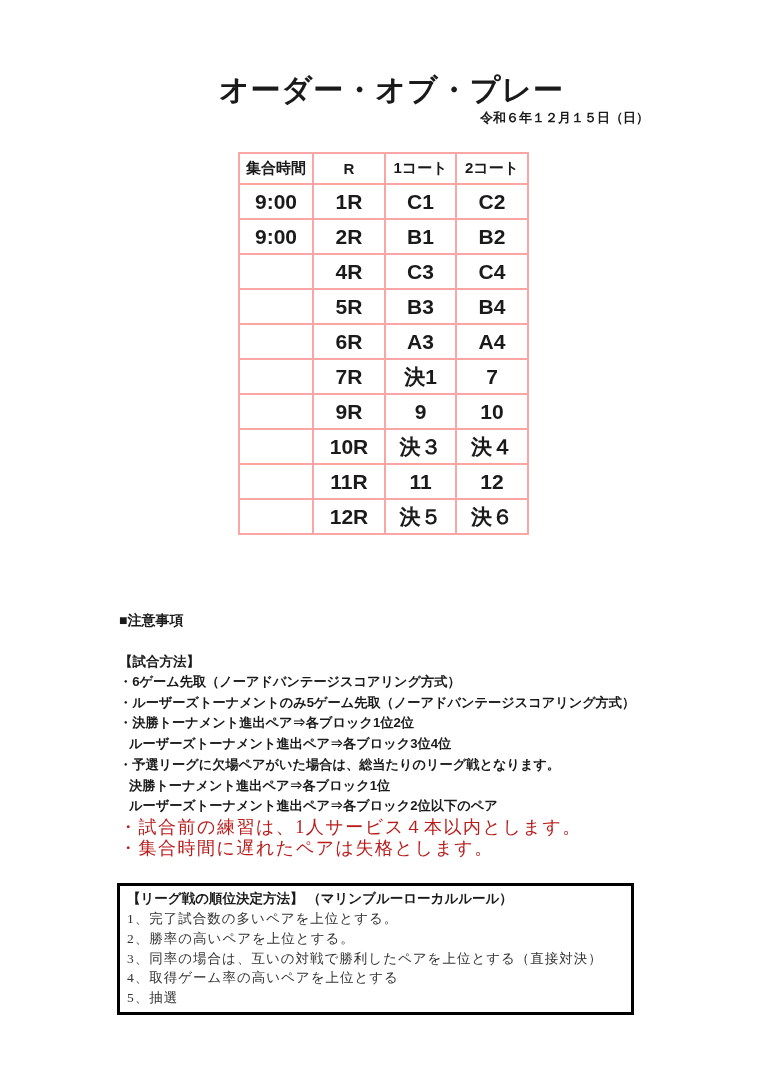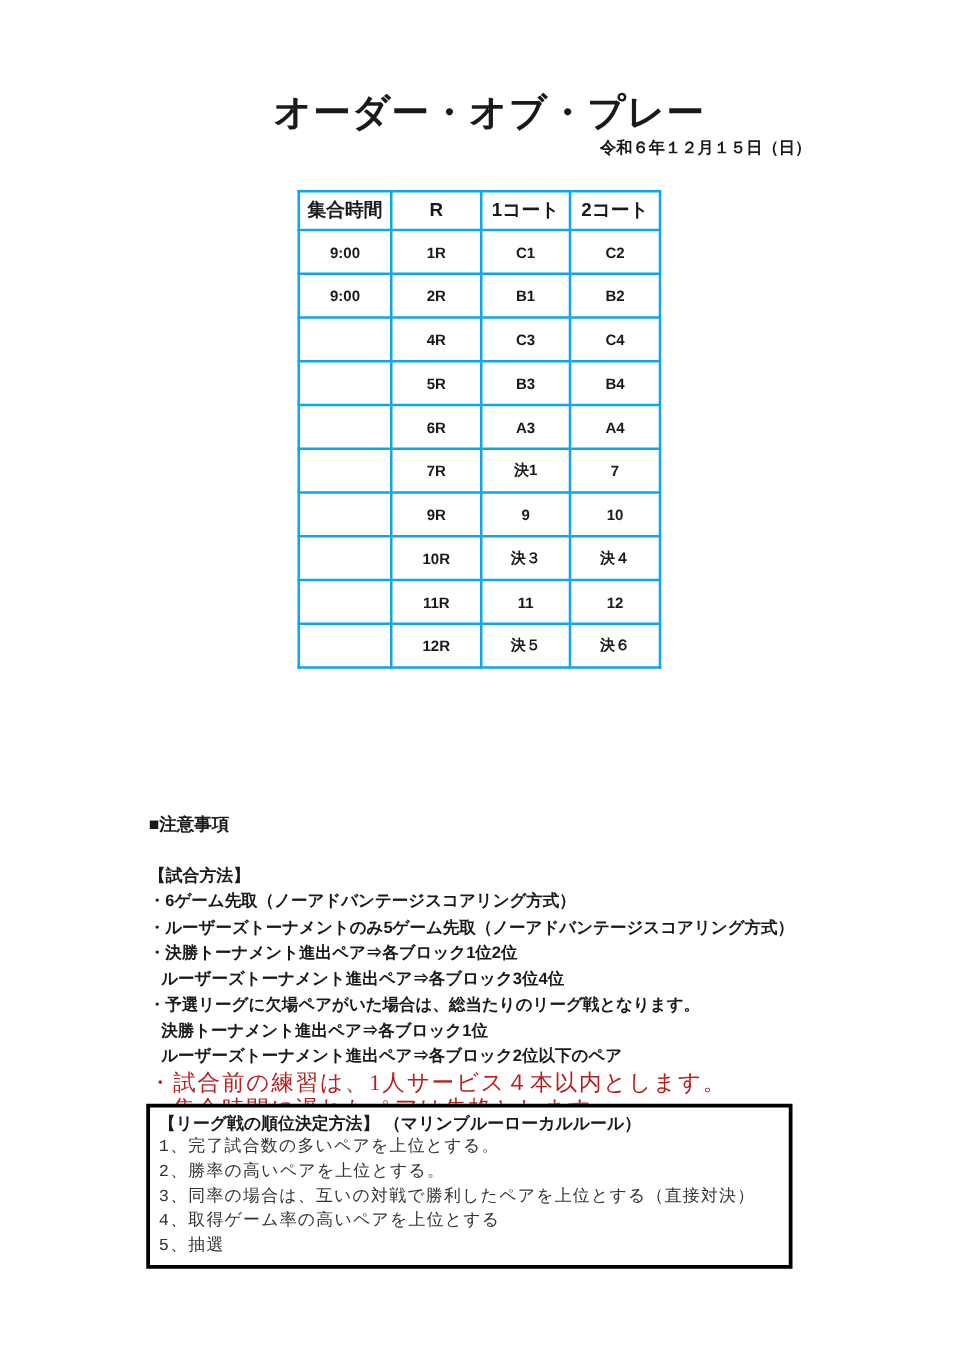--- a/index.html
+++ b/index.html
@@ -21,30 +21,30 @@
   .doc-date {
     position: absolute; top: 109px; right: 114px;
     font-size: 13px; font-weight: bold;
   }
 
   table.schedule {
     position: absolute; left: 238px; top: 152px;
     border-collapse: collapse; table-layout: fixed;
   }
   table.schedule th, table.schedule td {
-    border: 2px solid #0ea5e9;
+    border: 2px solid #fca5a5;
     text-align: center; vertical-align: middle;
     font-weight: bold;
     padding: 0;
   }
   table.schedule th { height: 29px; font-size: 15px; }
-  table.schedule td { height: 33px; font-size: 12px; }
+  table.schedule td { height: 33px; font-size: 21px; }
 
   .notes {
-    position: absolute; left: 119px; top: 651px; width: 540px;
+    position: absolute; left: 119px; top: 612px; width: 540px;
   }
   .section-heading {
     font-size: 14px; font-weight: bold; margin-bottom: 21px;
   }
   .subsection-heading {
     font-size: 13.5px; font-weight: bold; line-height: 21px;
   }
   .note-line {
     font-size: 13.2px; line-height: 20.7px;
   }
@@ -60,21 +60,21 @@
     position: absolute; left: 117px; top: 883px;
     box-sizing: border-box; width: 517px;
     border: 3px solid #000;
     padding: 2px 8px 4px 7px;
     background: #fff;
   }
   .box-heading {
     font-size: 13.5px; font-weight: bold; line-height: 21px;
   }
   .box-item {
-    font-family: Liberation Mono, monospace;
+    font-family: Liberation Serif, serif;
     font-size: 13.5px; line-height: 19.8px;
     color: #333; letter-spacing: 1px;
   }
 </style>
 </head>
 <body>
 
 <div class="doc-title">オーダー・オブ・プレー</div>
 <div class="doc-date">令和６年１２月１５日（日）</div>
 

